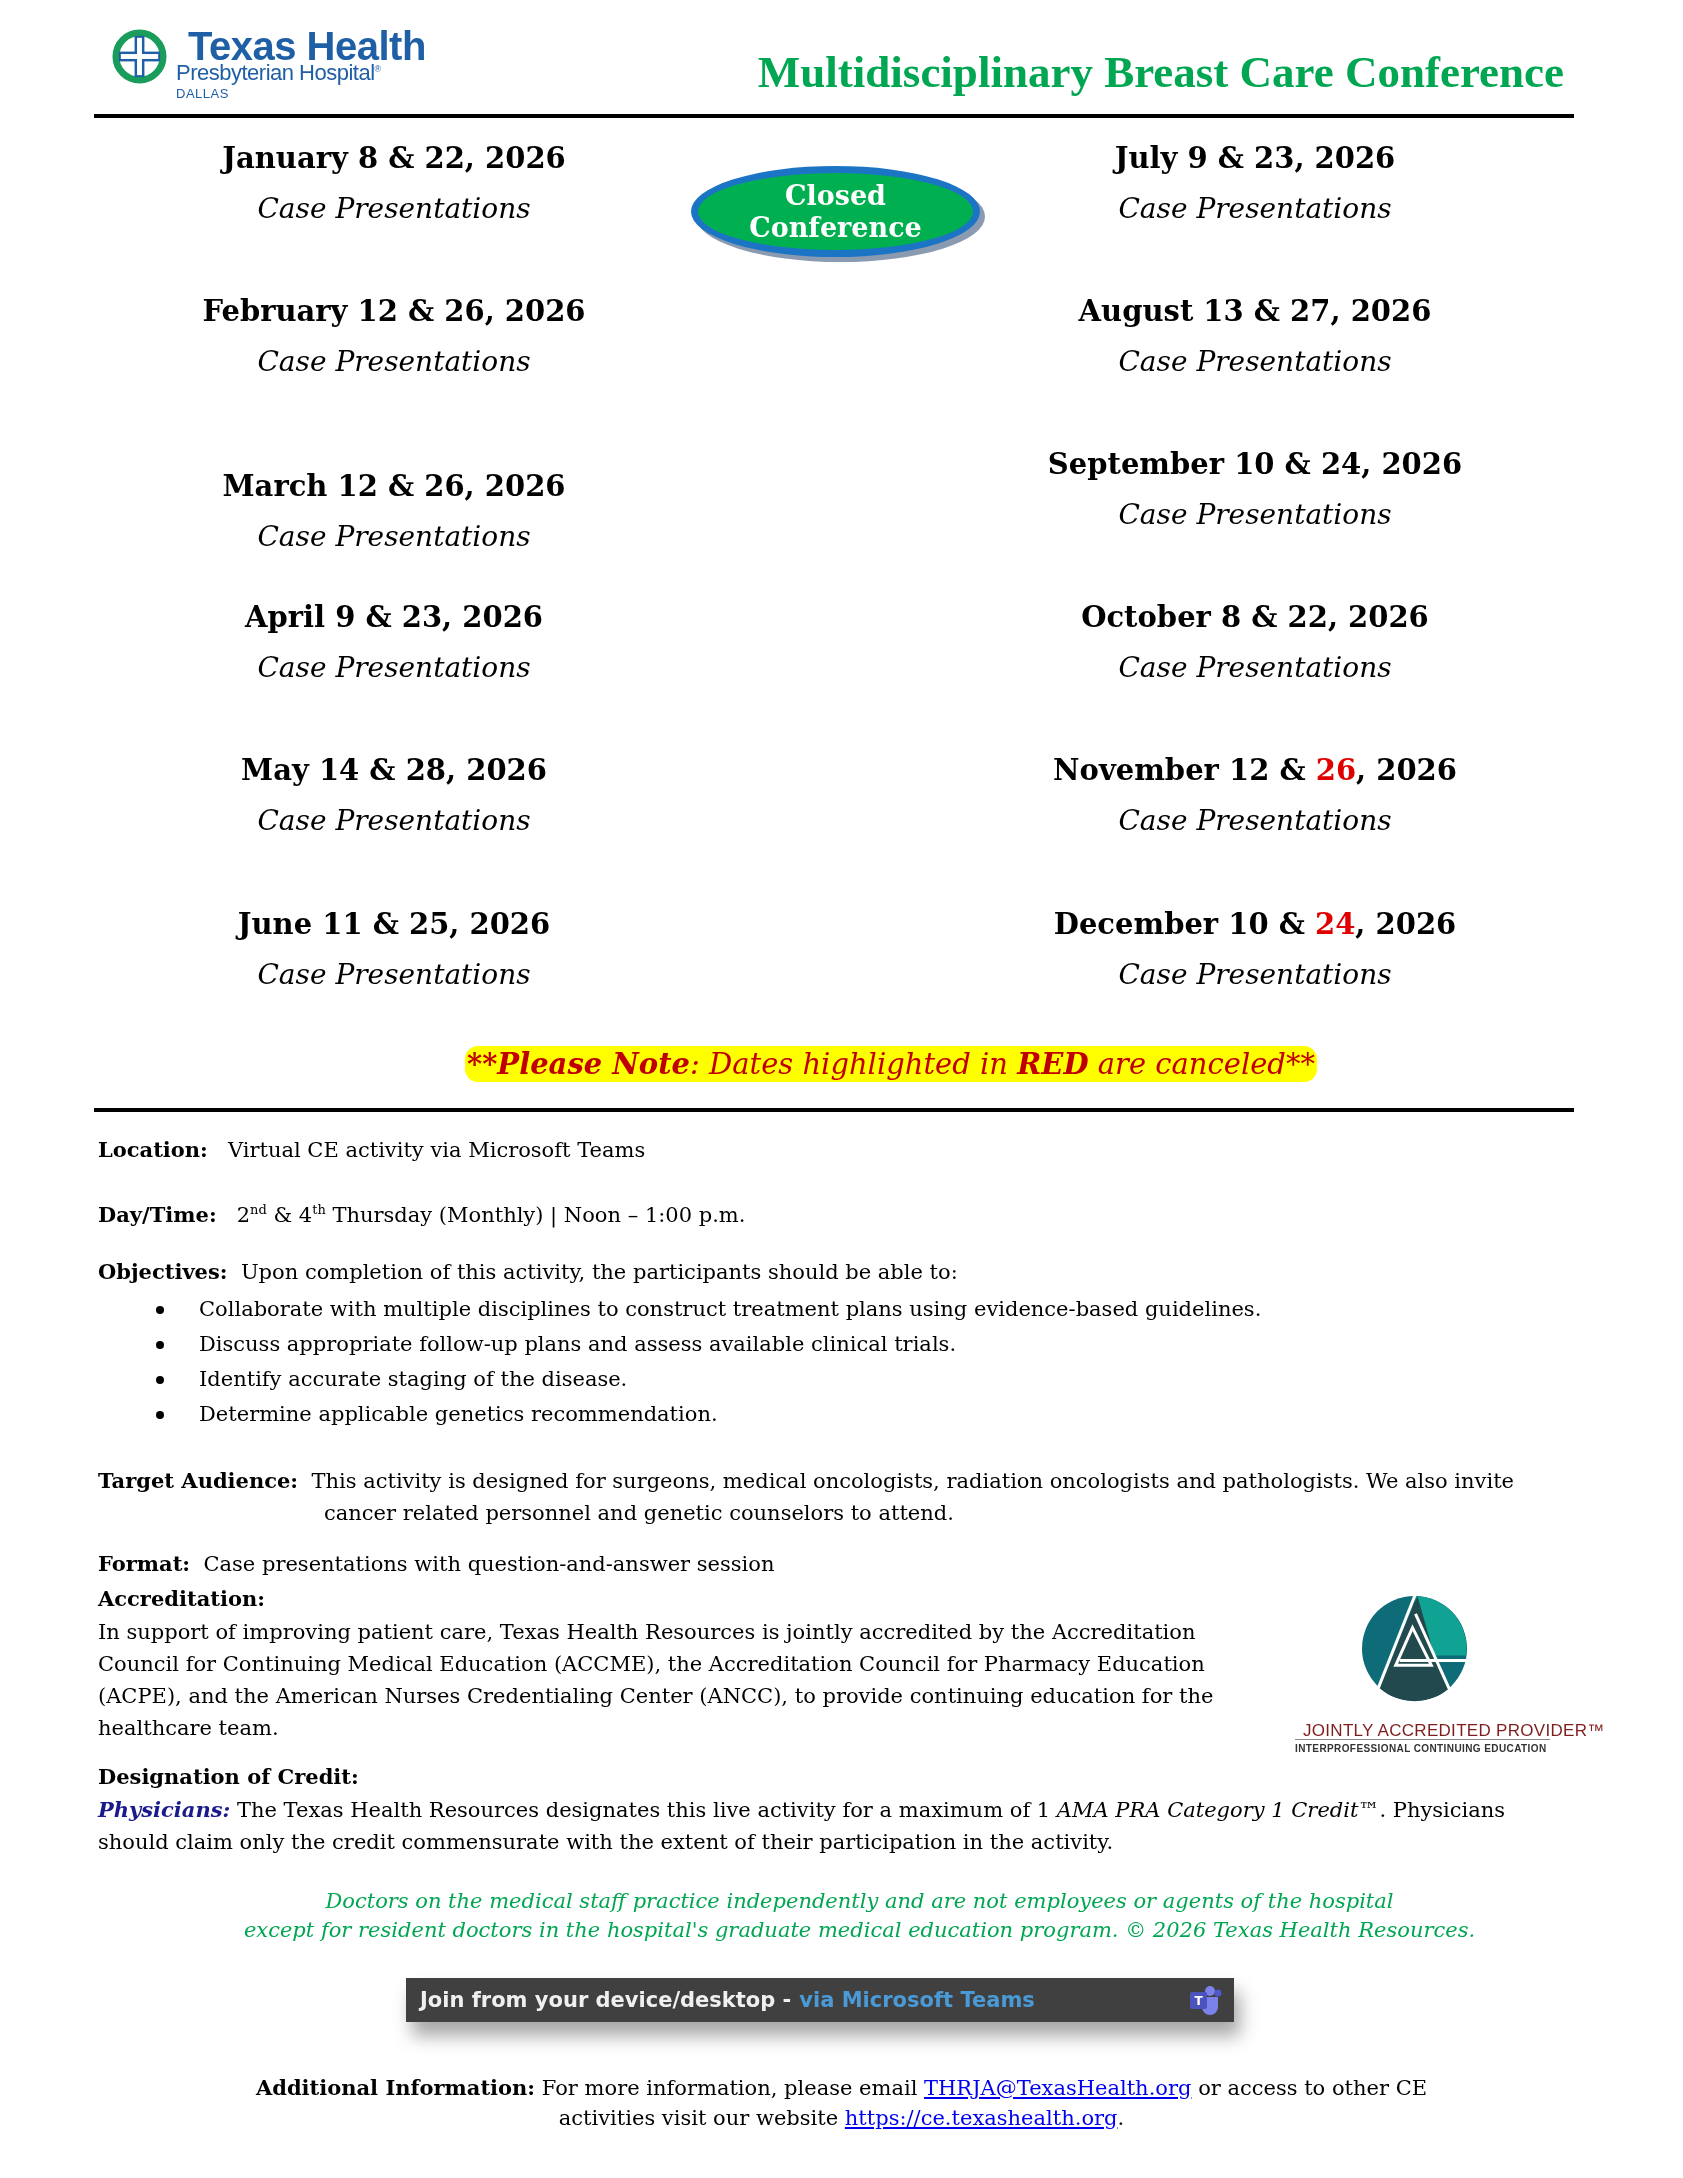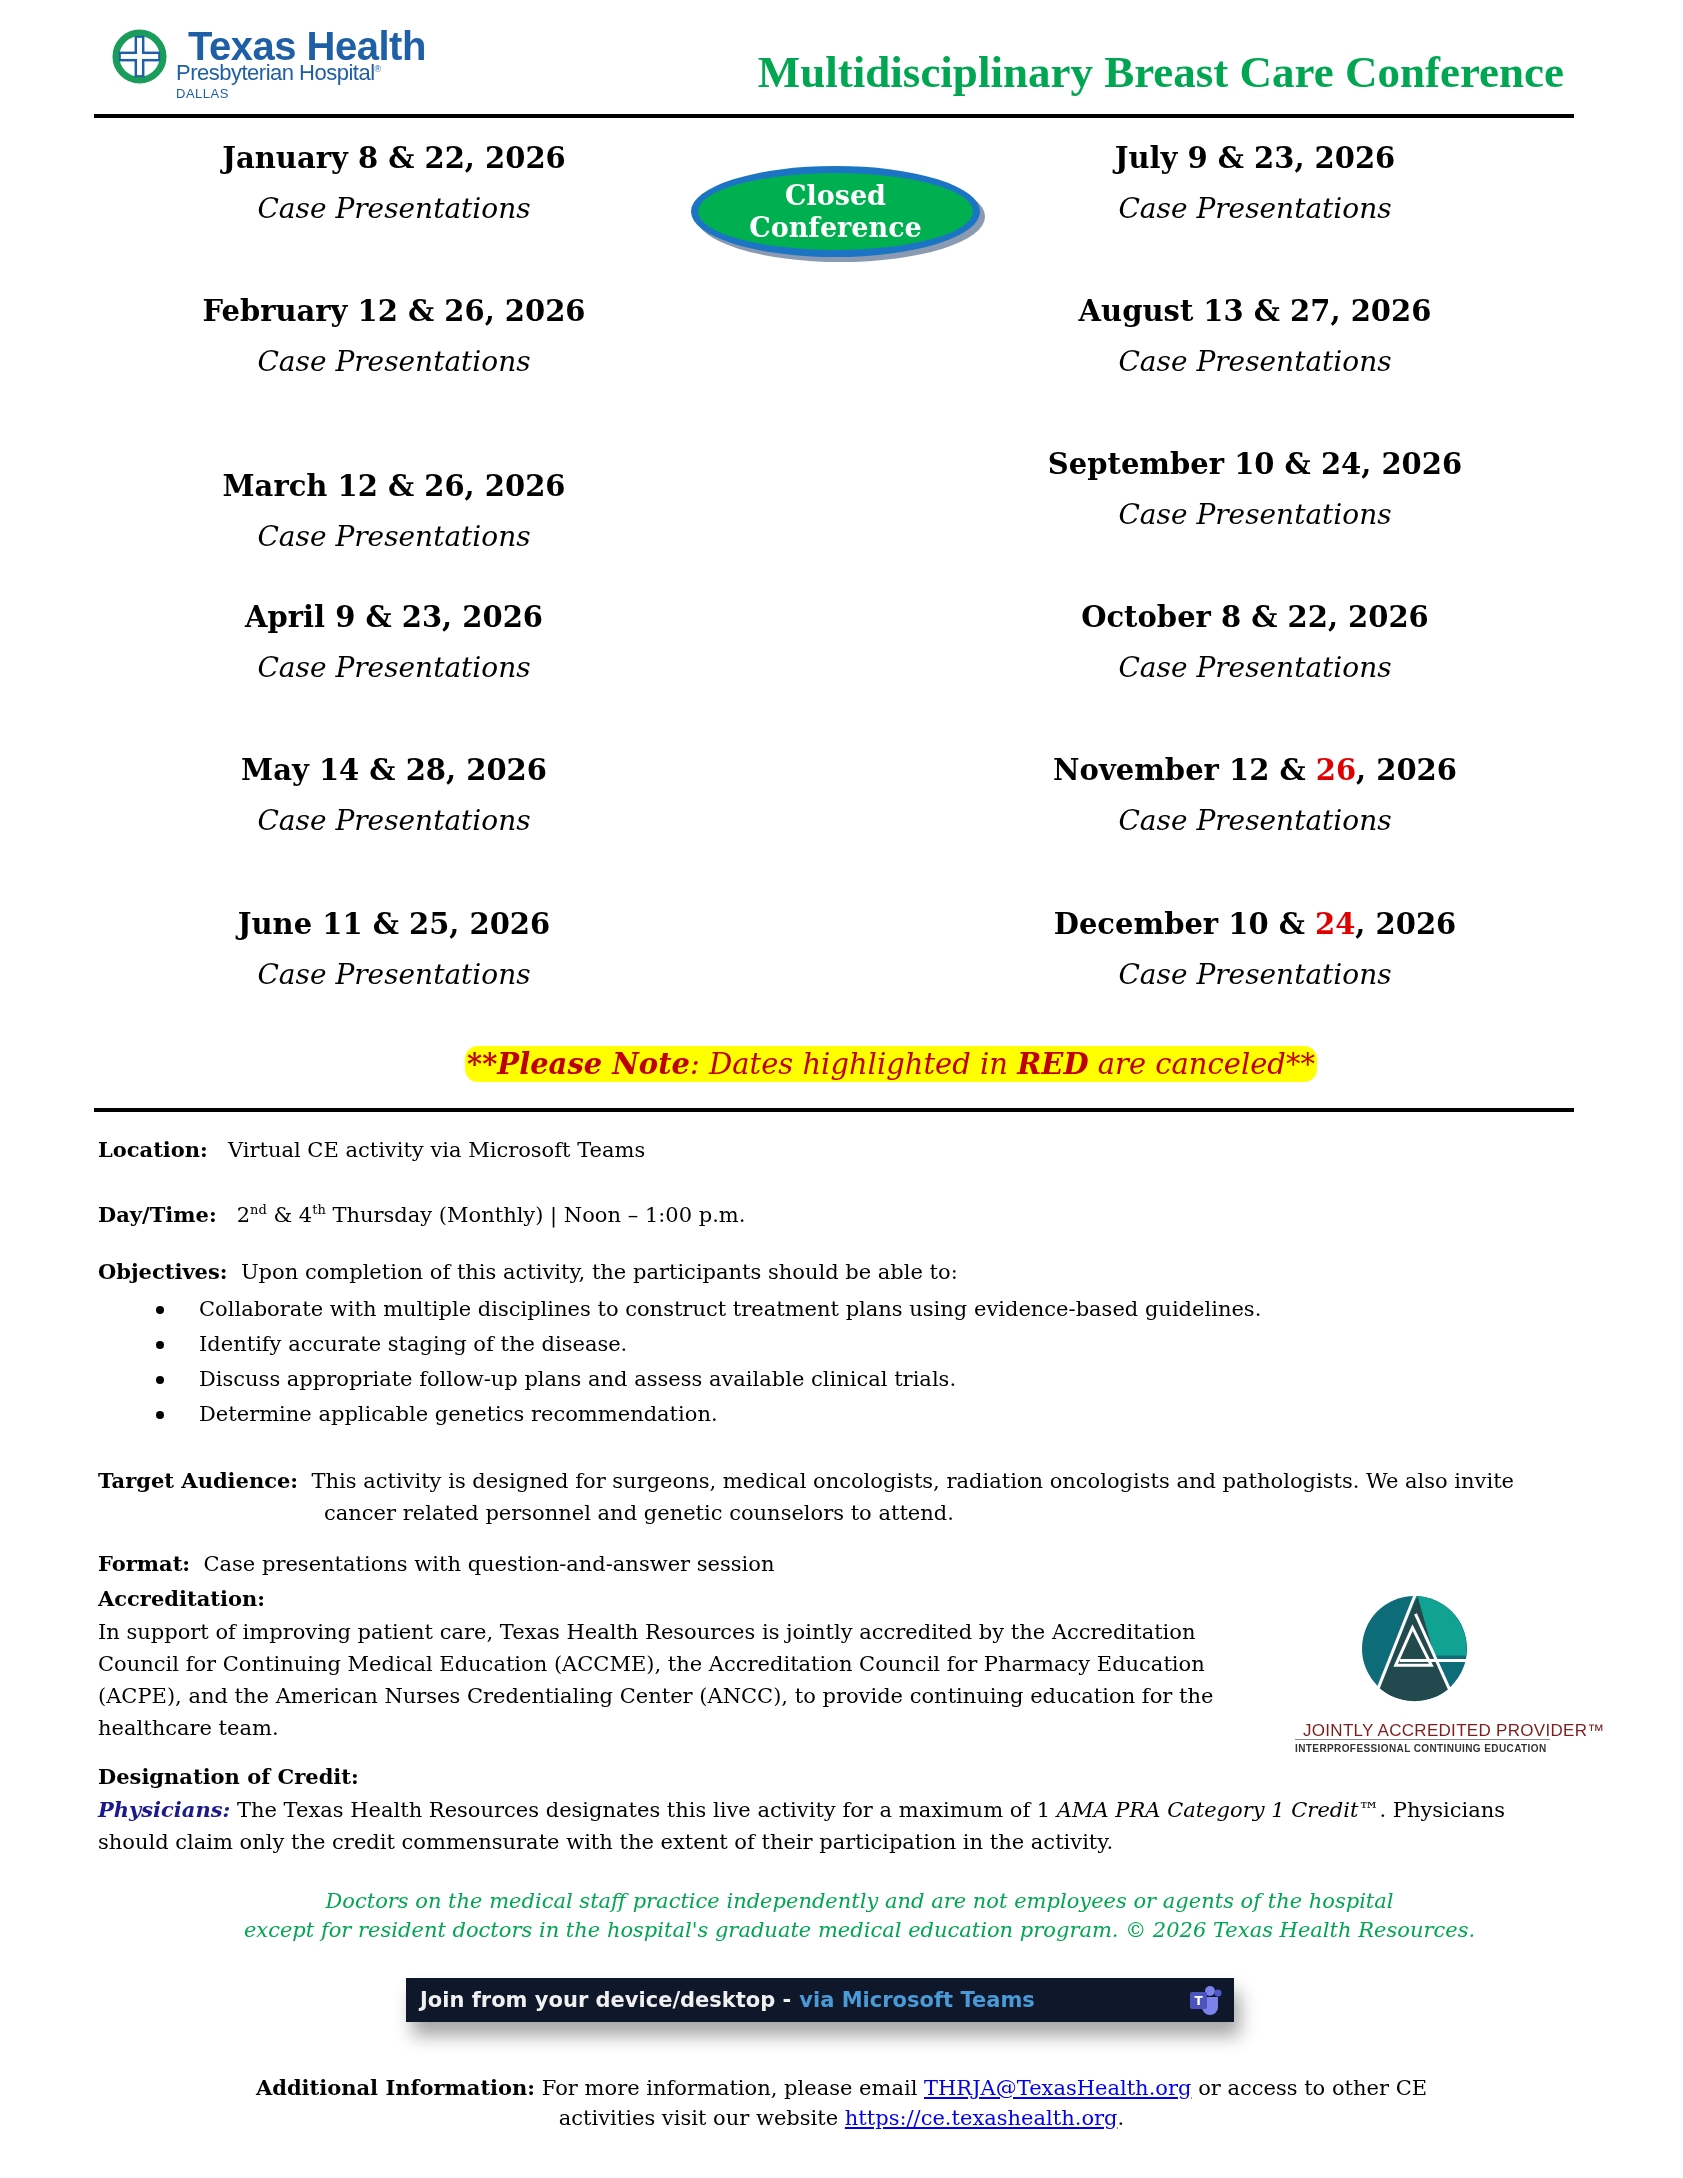--- a/index.html
+++ b/index.html
@@ -26,21 +26,21 @@
   .note{left:465px;top:1046px;height:36px;background:#ffff00;color:#c00000;font-style:italic;font-size:29px;line-height:36px;padding:0 2px;white-space:nowrap;border-radius:13px;}
   .note b{font-weight:bold;}
   
   .txt{font-size:21px;line-height:30px;white-space:nowrap;}
   .txt b{font-weight:bold;}
   .bullets{left:149px;top:1292px;margin:0;padding:0;list-style:none;}
   .bullets li{font-size:21px;line-height:35px;position:relative;padding-left:50px;white-space:nowrap;}
   .bullets li .dot{position:absolute;left:7px;top:14px;width:8px;height:8px;border-radius:50%;background:#000;}
   .phys{color:#1a1a8c;font-weight:bold;font-style:italic;}
   .green{color:#00a651;font-style:italic;font-size:21px;line-height:29px;text-align:center;width:1683px;left:18px;}
-  .teams{left:406px;top:1978px;width:828px;height:44px;background:#0f172a;box-shadow:6px 14px 18px rgba(0,0,0,0.35);font-family:"DejaVu Sans","Liberation Sans",sans-serif;font-weight:bold;font-size:21px;color:#f0f0f0;display:flex;align-items:center;padding-left:14px;box-sizing:border-box;}
+  .teams{left:406px;top:1978px;width:828px;height:44px;background:#404040;box-shadow:6px 14px 18px rgba(0,0,0,0.35);font-family:"DejaVu Sans","Liberation Sans",sans-serif;font-weight:bold;font-size:21px;color:#f0f0f0;display:flex;align-items:center;padding-left:14px;box-sizing:border-box;}
   .teams .blue{color:#4a9ad8;margin-left:8px;}
   .teams .ticon{position:absolute;right:12px;top:6px;width:34px;height:32px;}
   .addl{left:0;width:1683px;text-align:center;font-size:21px;line-height:30px;}
   a.lnk{color:#0000ee;text-decoration:underline;}
   .jap{left:1283px;top:1594px;width:277px;height:168px;}
   .jap .t1{position:absolute;left:20px;top:127px;font-family:"Liberation Sans",sans-serif;font-size:17px;color:#7f1d1d;letter-spacing:0.3px;white-space:nowrap;}
   .jap .ln{position:absolute;left:12px;top:145px;width:255px;height:1px;background:#888;}
   .jap .t2{position:absolute;left:12px;top:149px;font-family:"Liberation Sans",sans-serif;font-size:10px;font-weight:bold;color:#333;letter-spacing:0.4px;white-space:nowrap;}
 </style>
 </head>
@@ -125,22 +125,22 @@
   <b>Location:</b>&nbsp;&nbsp; <span>Virtual CE activity via Microsoft Teams</span>
 </div>
 <div class="abs txt" style="left:98px;top:1195px;">
   <b>Day/Time:</b>&nbsp;&nbsp; <span>2</span><sup style="font-size:13px">nd</sup><span> &amp; </span><span>4</span><sup style="font-size:13px">th</sup><span> Thursday (Monthly) | Noon – 1:00 p.m.</span>
 </div>
 <div class="abs txt" style="left:98px;top:1257px;">
   <b>Objectives:</b>&nbsp; <span>Upon completion of this activity, the participants should be able to:</span>
 </div>
 <ul class="abs bullets">
   <li><span class="dot"></span><span>Collaborate with multiple disciplines to construct treatment plans using evidence-based guidelines.</span></li>
+  <li><span class="dot"></span><span>Discuss appropriate follow-up plans and assess available clinical trials.</span></li>
   <li><span class="dot"></span><span>Identify accurate staging of the disease.</span></li>
-  <li><span class="dot"></span><span>Discuss appropriate follow-up plans and assess available clinical trials.</span></li>
   <li><span class="dot"></span><span>Determine applicable genetics recommendation.</span></li>
 </ul>
 <div class="abs txt" style="left:98px;top:1466px;">
   <b>Target Audience:</b>&nbsp; <span>This activity is designed for surgeons, medical oncologists, radiation oncologists and pathologists.  We also invite</span>
 </div>
 <div class="abs txt" style="left:324px;top:1498px;">cancer related personnel and genetic counselors to attend.</div>
 <div class="abs txt" style="left:98px;top:1549px;">
   <b>Format:</b>&nbsp; <span>Case presentations with question-and-answer session</span>
 </div>
 <div class="abs txt" style="left:98px;top:1584px;"><b>Accreditation:</b></div>

